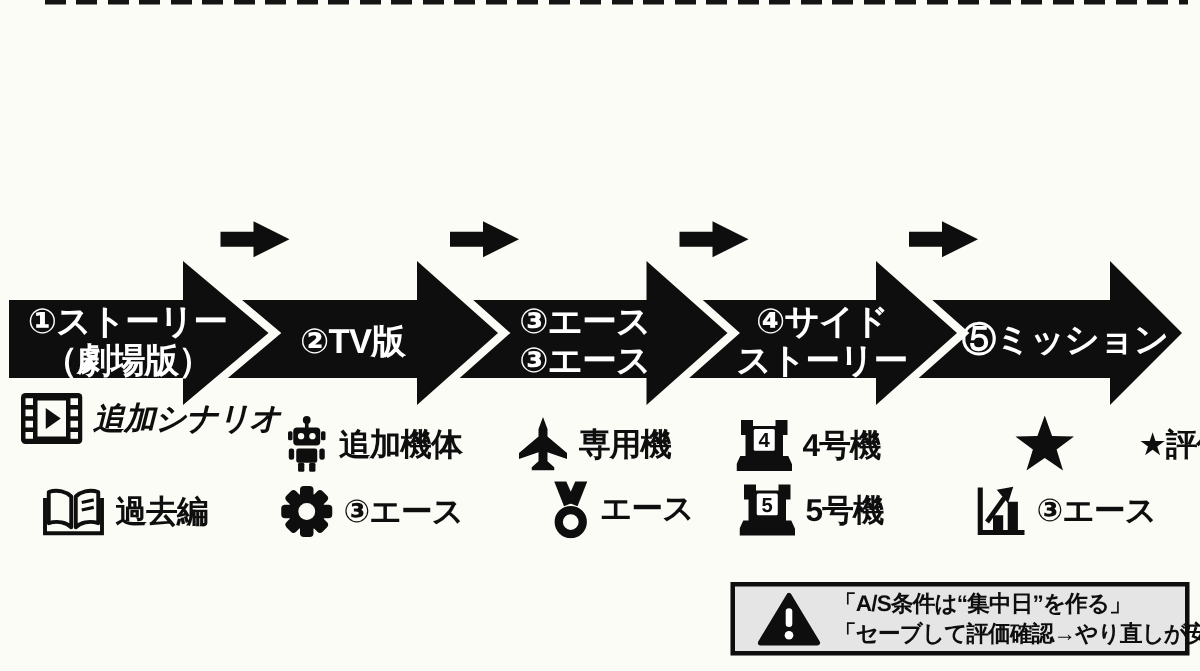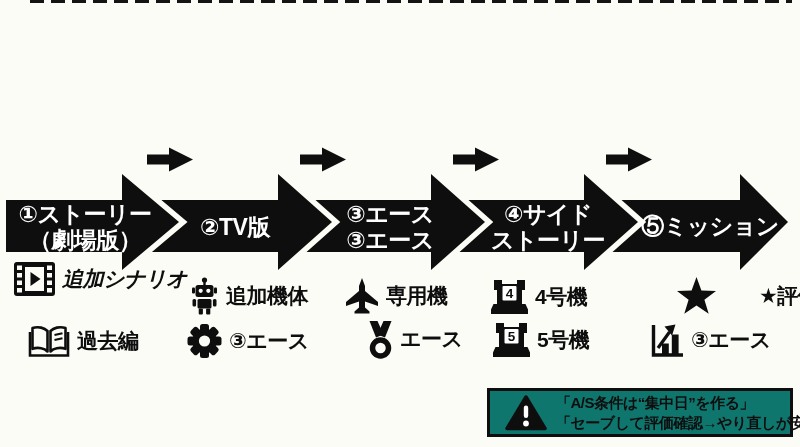--- a/index.html
+++ b/index.html
@@ -22,21 +22,21 @@
   }
   .feat{
     position:absolute;display:flex;align-items:center;gap:7px;height:40px;
   }
   .feat .flabel{
     font-size:21px;font-weight:bold;color:#0e0e0e;white-space:nowrap;letter-spacing:-0.5px;
   }
   .icon-wrap{display:inline-flex;align-items:center;justify-content:center;}
   .note-box{
     position:absolute;left:487px;top:388px;width:306px;height:49px;
-    box-sizing:border-box;border:3px solid #0e0e0e;background:#0f766e;
+    box-sizing:border-box;border:3px solid #0e0e0e;background:#e5e5e5;
     display:flex;align-items:center;padding:0 5px 0 15px;
   }
   .note-text{
     margin-left:9px;font-size:15px;line-height:20px;font-weight:bold;
     color:#0e0e0e;white-space:nowrap;letter-spacing:-0.5px;
   }
 </style>
 </head>
 <body>
 

